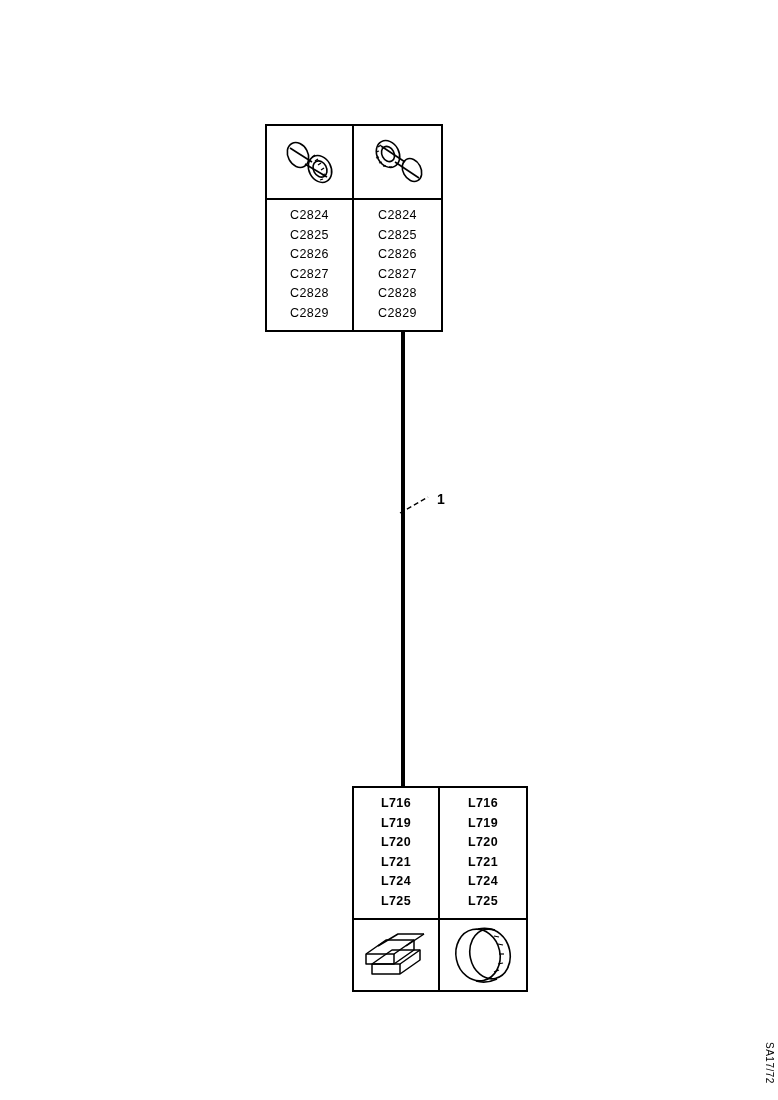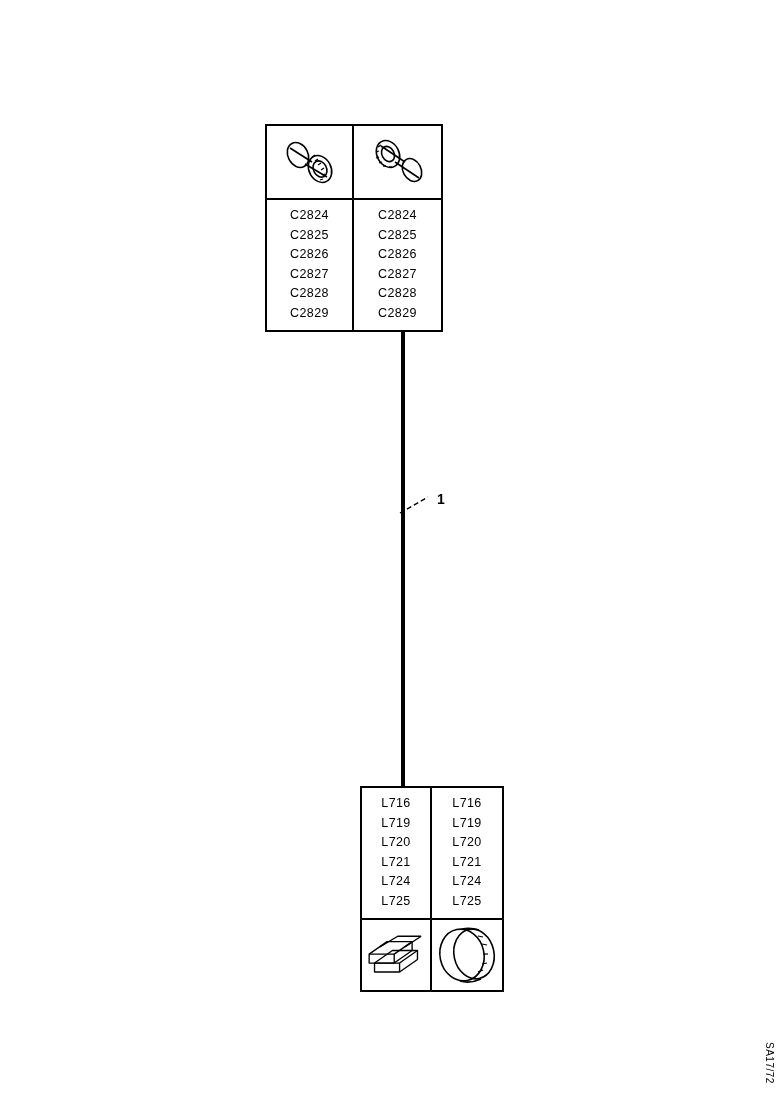--- a/index.html
+++ b/index.html
@@ -175,21 +175,21 @@
   </div>
 </div>
 
 <div class="connector-line" style="left:401px; top:332px; width:4px; height:454px;"></div>
 
 <svg class="leader" style="left:398px; top:492px; width:36px; height:26px;" viewBox="0 0 36 26">
   <line x1="2" y1="21" x2="30" y2="5" stroke="#000" stroke-width="1.4" stroke-dasharray="5 3"></line>
 </svg>
 <div class="callout-label" style="left:437px; top:492px;">1</div>
 
-<div class="part-box" style="left:360px; top:786px; width:144px; height:206px;">
+<div class="part-box" style="left:352px; top:786px; width:176px; height:206px;font-weight:bold;">
 
   <div class="box-row divider-below" style="height:130px;">
     <div class="box-cell left" style="width:50%;">
       <div class="code-list">
         <div class="code-line">L716</div>
         <div class="code-line">L719</div>
         <div class="code-line">L720</div>
         <div class="code-line">L721</div>
         <div class="code-line">L724</div>
         <div class="code-line">L725</div>

